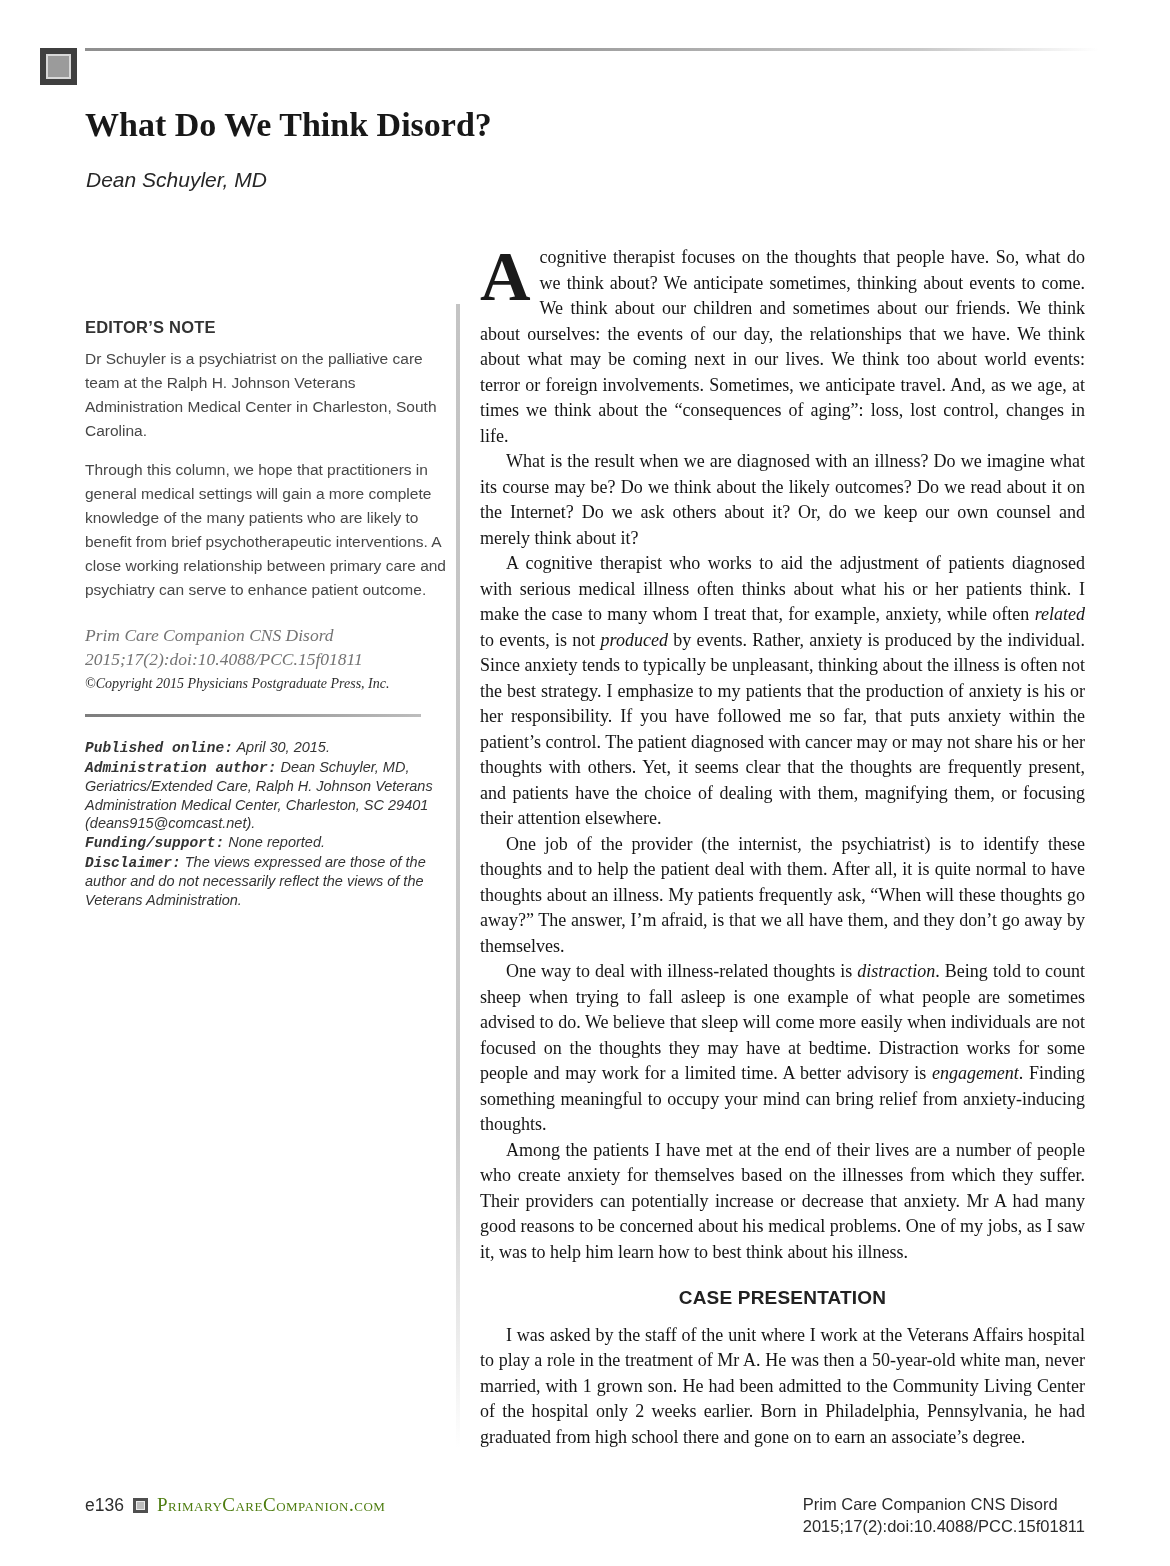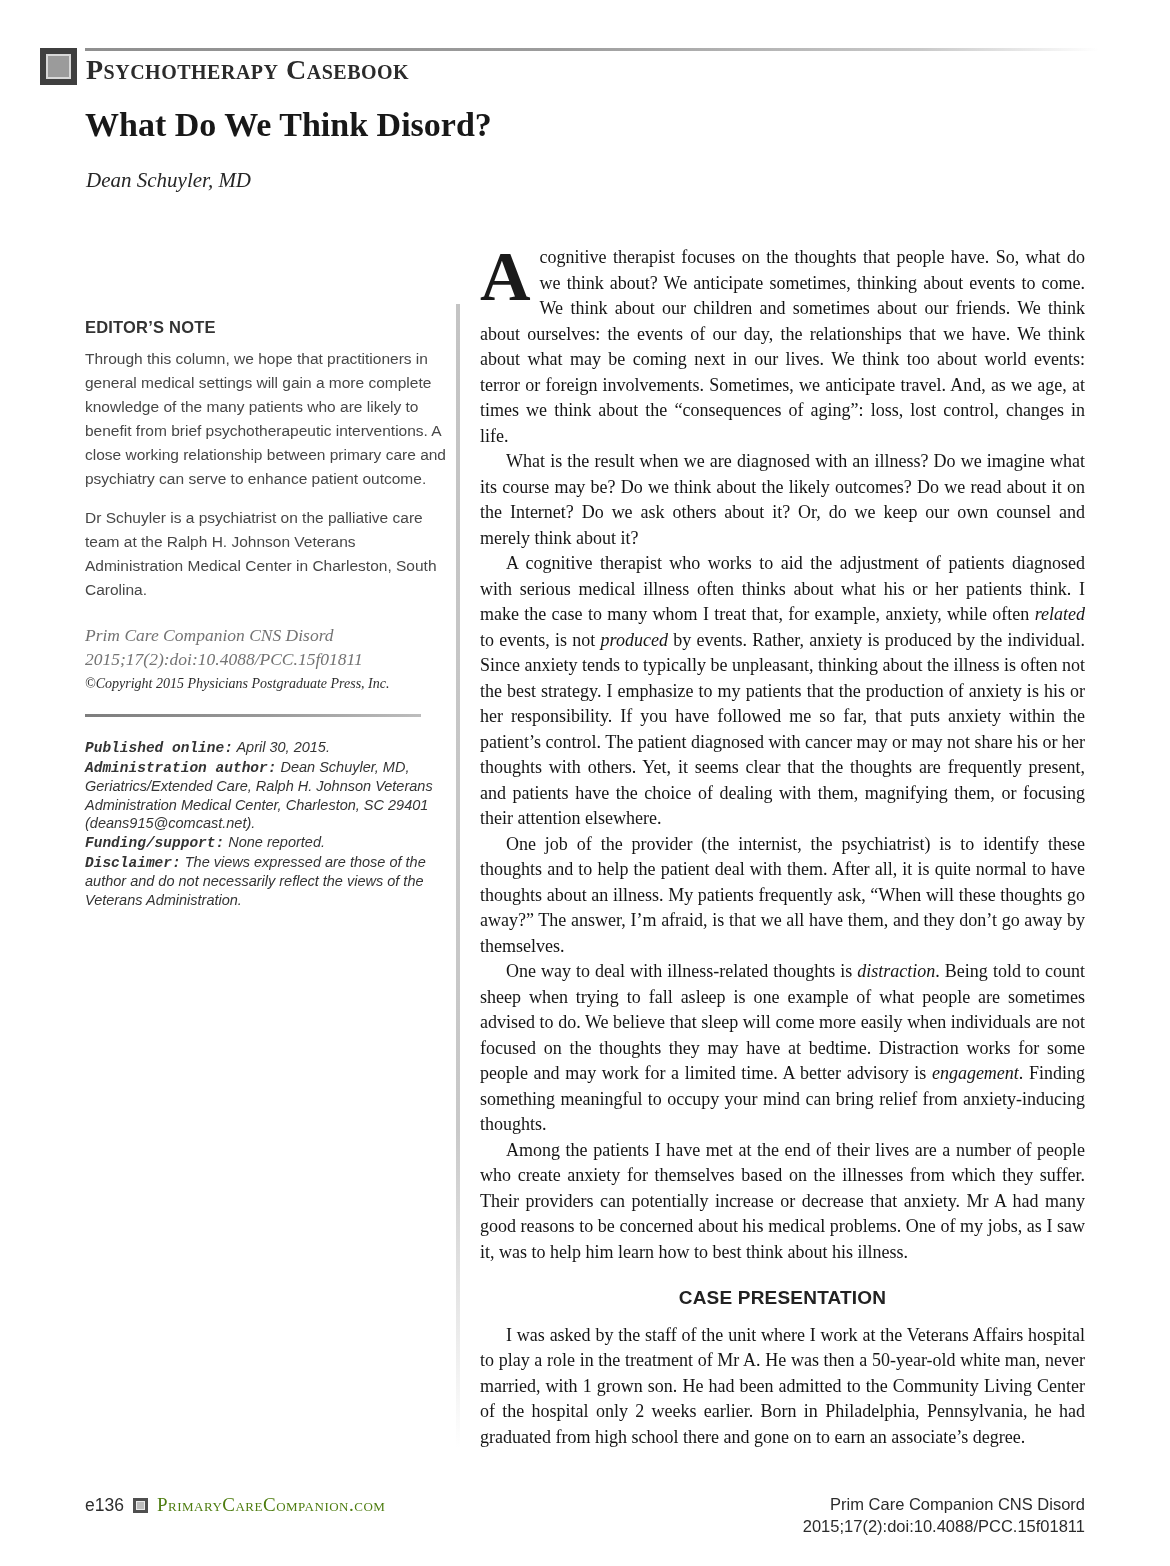--- a/index.html
+++ b/index.html
@@ -8,21 +8,21 @@
 
   
   .top-rule{position:absolute;left:85px;top:48px;width:1045px;height:3px;
             background:linear-gradient(to right,#8f8f8f 0%,#9c9c9c 45%,#c9c9c9 80%,rgba(255,255,255,0) 97%);}
   .logo{position:absolute;left:40px;top:48px;width:37px;height:37px;background:#3f3f3f;
         display:flex;align-items:center;justify-content:center;}
   .logo-inner{width:21px;height:21px;background:#9b9b9b;border:2px solid #d8d8d8;}
   .kicker{position:absolute;left:86px;top:54px;font-variant:small-caps;font-size:28px;font-weight:600;
           letter-spacing:0.5px;color:#2b2b2b;}
   .title{position:absolute;left:85px;top:106px;margin:0;font-size:34px;font-weight:bold;color:#181818;}
-  .byline{position:absolute;left:86px;top:168px;font-family:Liberation Serif, serif;
+  .byline{position:absolute;left:86px;top:168px;font-family:Liberation Sans, sans-serif;
           font-style:italic;font-size:21px;color:#262626;}
 
   
   .vrule{position:absolute;left:456px;top:304px;width:4px;height:1145px;
          background:linear-gradient(to bottom,#c4c4c4 0%,#c9c9c9 72%,rgba(201,201,201,0) 100%);}
 
   
   .sidebar{position:absolute;left:85px;top:318px;width:362px;
            font-family:"Liberation Sans",sans-serif;color:#474747;}
   .sidebar h2{margin:0 0 10px 0;font-size:16.5px;font-weight:bold;color:#333333;letter-spacing:0.2px;}
@@ -51,42 +51,41 @@
   .case{text-indent:26px;}
 
   
   .footer{position:absolute;left:85px;right:85px;top:1494px;display:flex;
           justify-content:space-between;align-items:flex-start;}
   .footer-left{display:flex;align-items:center;gap:9px;}
   .page-num{font-family:"Liberation Sans",sans-serif;font-size:17.5px;color:#2e2e2e;}
   .f-logo{width:15px;height:15px;background:#4f4f4f;display:flex;align-items:center;justify-content:center;}
   .f-logo-inner{width:7px;height:7px;background:#bdbdbd;border:1.5px solid #ececec;}
   .site{font-variant:small-caps;font-size:19px;letter-spacing:0.5px;color:#4d7c0f;}
-  .footer-right{text-align:right;font-family:"Liberation Sans",sans-serif;font-size:16.5px;
+  .footer-right{text-align:left;font-family:"Liberation Sans",sans-serif;font-size:16.5px;
                 line-height:21.5px;color:#2b2b2b;}
 </style>
 </head>
 <body>
 
 <div class="page">
 
   <div class="top-rule"></div>
   <div class="logo">
     <div class="logo-inner"></div>
   </div>
-  <div class="kicker">Psychotherapy Casebook</div>
   <h1 class="title">What Do We Think Disord?</h1>
   <div class="byline">Dean Schuyler, MD</div>
 
   <div class="vrule"></div>
 
   <aside class="sidebar">
     <h2>EDITOR’S NOTE</h2>
+    <p class="ed">Dr Schuyler is a psychiatrist on the palliative care team at the Ralph H. Johnson Veterans Administration Medical Center in Charleston, South Carolina.</p>
     <p class="ed">Through this column, we hope that practitioners in general medical settings will gain a more complete knowledge of the many patients who are likely to benefit from brief psychotherapeutic interventions. A close working relationship between primary care and psychiatry can serve to enhance patient outcome.</p>
-    <p class="ed">Dr Schuyler is a psychiatrist on the palliative care team at the Ralph H. Johnson Veterans Administration Medical Center in Charleston, South Carolina.</p>
     <p class="citation">Prim Care Companion CNS Disord 2015;17(2):doi:10.4088/PCC.15f01811</p>
     <p class="copyright">©Copyright 2015 Physicians Postgraduate Press, Inc.</p>
     <div class="side-rule"></div>
     <div class="meta">
       <p><span class="lbl">Published online:</span><span> April 30, 2015.</span></p>
       <p><span class="lbl">Administration author:</span><span> Dean Schuyler, MD, Geriatrics/Extended Care, Ralph H. Johnson Veterans Administration Medical Center, Charleston, SC 29401 (deans915@comcast.net).</span></p>
       <p><span class="lbl">Funding/support:</span><span> None reported.</span></p>
       <p><span class="lbl">Disclaimer:</span><span> The views expressed are those of the author and do not necessarily reflect the views of the Veterans Administration.</span></p>
     </div>
   </aside>

